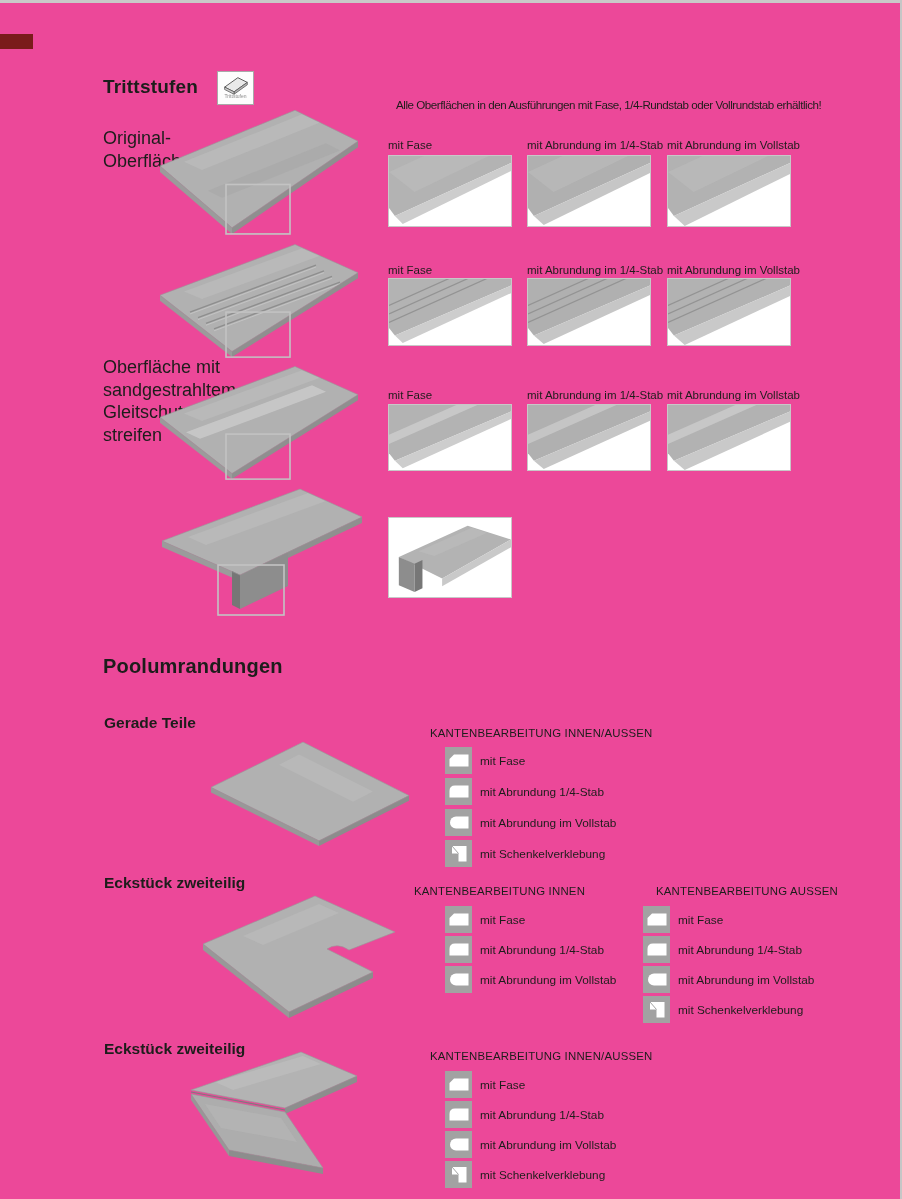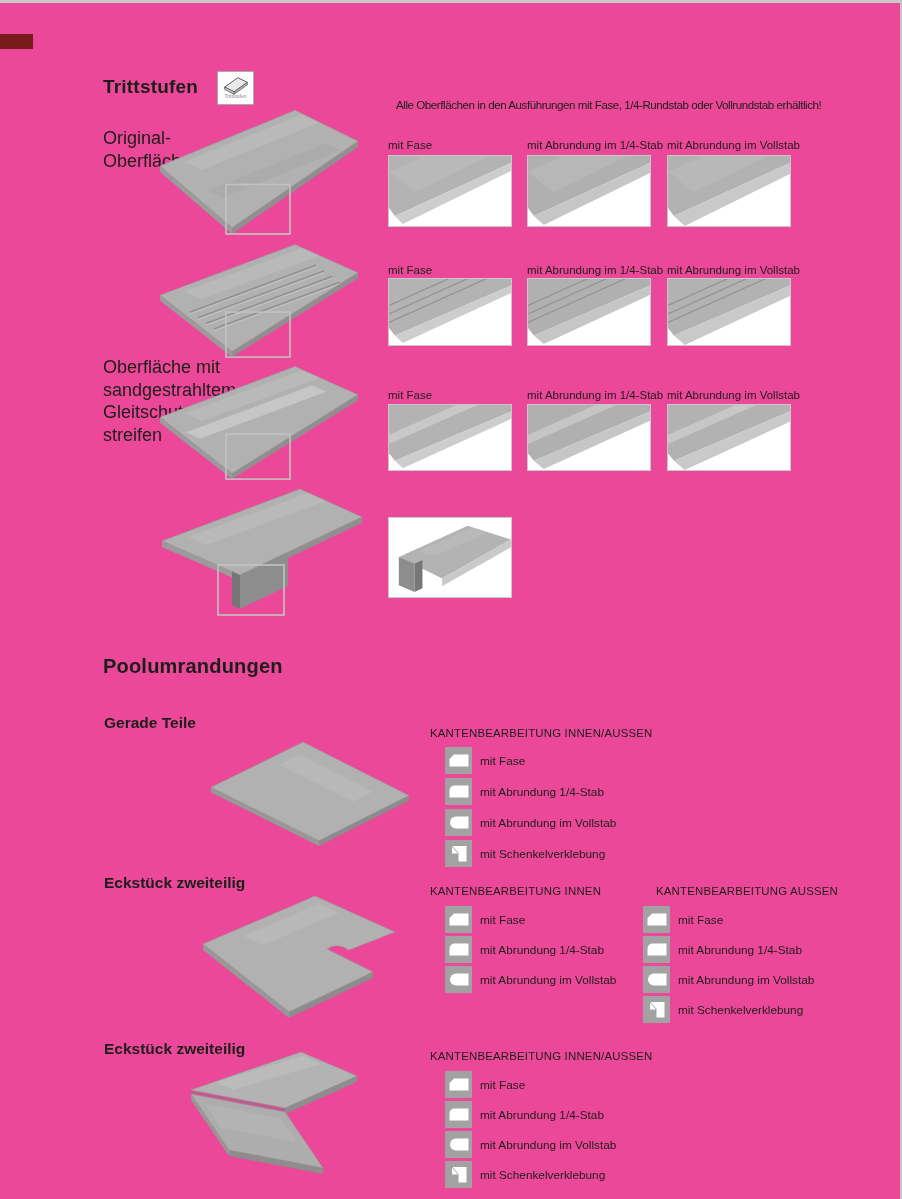--- a/index.html
+++ b/index.html
@@ -271,21 +271,21 @@
   <h3 class="abs h-sub" style="left:104px;top:874px;">Eckstück zweiteilig</h3>
   <div class="abs slab" style="left:193px;top:888px;width:212px;height:130px;">
     <svg viewBox="0 0 212 130" preserveAspectRatio="none">
       <path d="M10,56 L122,8 L202,44 L156,62 Q144,54 134,61 L180,84 L96,124 Z" fill="#b1b1b1"></path>
       <polygon points="50,48 126,16 146,25 70,57" fill="#bcbcbc" opacity="0.6"></polygon>
       <polygon points="10,56 96,124 96,130 10,62" fill="#989898"></polygon>
       <polygon points="96,124 180,84 180,90 96,130" fill="#8c8c8c"></polygon>
       <path d="M10,56 L122,8 L202,44 L156,62 Q144,54 134,61 L180,84 L96,124 Z" fill="none" stroke="#999" stroke-width="0.6"></path>
     </svg>
   </div>
-  <div class="abs group-heading" style="left:430px;top:885px;">KANTENBEARBEITUNG INNEN</div>
+  <div class="abs group-heading" style="left:414px;top:885px;">KANTENBEARBEITUNG INNEN</div>
   <div class="abs edge-item" style="left:445px;top:906px;">
     <span class="pi">
         <svg viewBox="0 0 27 27">
           <rect width="27" height="27" fill="#a2a2a2"></rect>
           <polygon points="9,7.5 23.5,7.5 23.5,19.5 4.5,19.5 4.5,12" fill="#fff"></polygon>
         </svg>
       </span>
     <span class="pi-label">mit Fase</span>
   </div>
   <div class="abs edge-item" style="left:445px;top:936px;">

